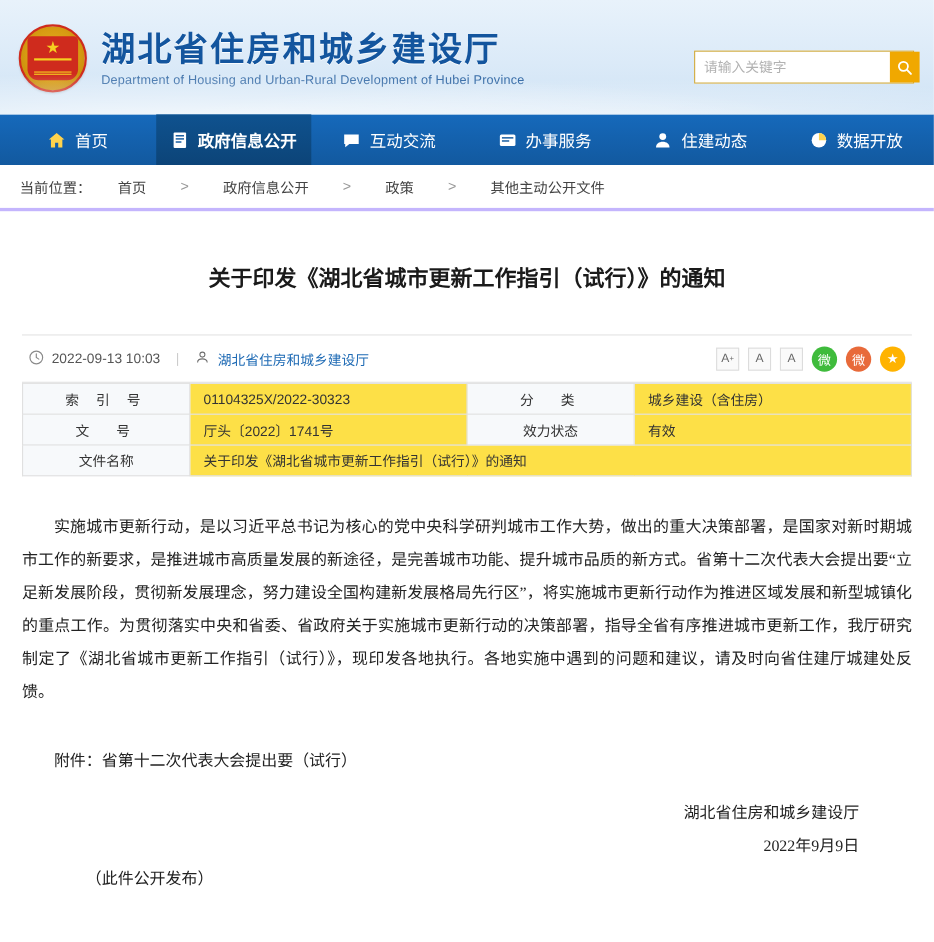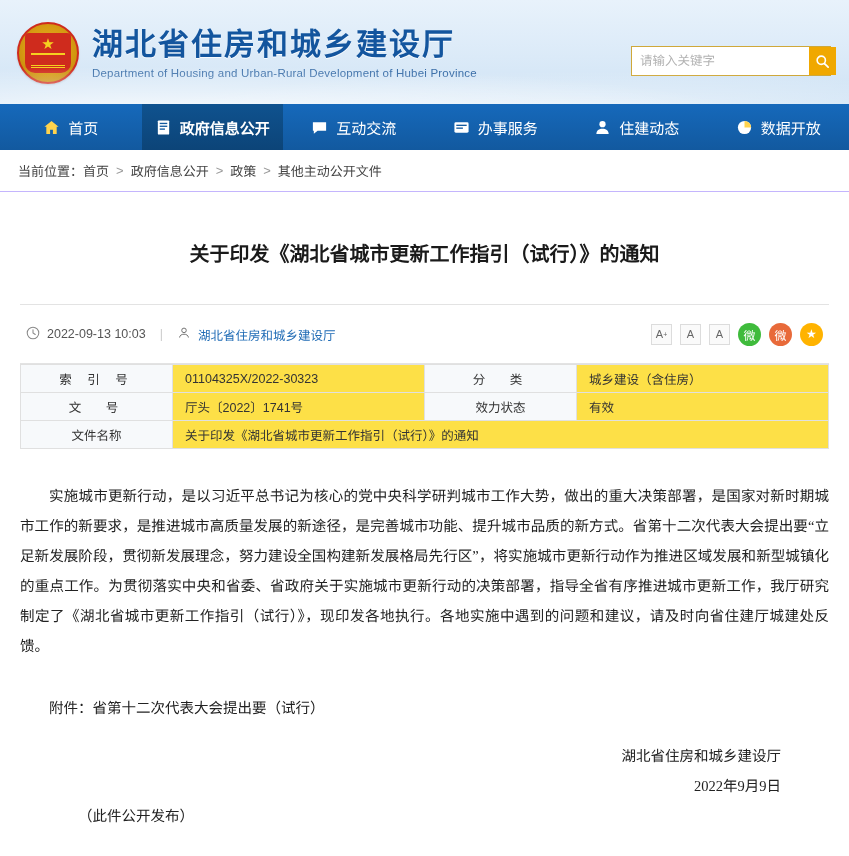--- a/index.html
+++ b/index.html
@@ -113,39 +113,40 @@
   }
   .nav-item .ico { display:flex; align-items:center; }
   .nav-item .ico svg { display:block; }
 
   
   .breadcrumb {
     height: 42px;
     display: flex; align-items: center;
     padding-left: 18px;
     font-size: 13px; color: #444;
-    border-bottom: 1px solid #c4b5fd;
+    border-bottom: 3px solid #c4b5fd;
+    gap: 24px;
   }
   .breadcrumb .sep { margin: 0 7px; color: #999; }
   .breadcrumb a { color: #444; text-decoration: none; }
 
   
   .wrap { padding: 0 20px; }
   .art-title {
     text-align: center;
     font-family: "Liberation Serif", "DejaVu Serif", serif;
     font-size: 20px; font-weight: bold;
     color: #1a1a1a;
     padding: 46px 40px 34px;
     line-height: 32px;
   }
   .meta-bar {
     border-top: 1px solid #e3e3e3;
     border-bottom: 1px solid #e3e3e3;
-    height: 60px;
+    height: 44px;
     display: flex; align-items: center;
     font-size: 12.5px; color: #555;
     padding: 0 6px;
   }
   .meta-left { display: flex; align-items: center; gap: 7px; }
   .meta-sep { margin: 0 14px; color: #ccc; }
   .meta-src { display: flex; align-items: center; gap: 7px; color: #1f6bb5; }
   .meta-right { margin-left: auto; display: flex; align-items: center; gap: 8px; }
   .fs-btn {
     width: 21px; height: 21px;

